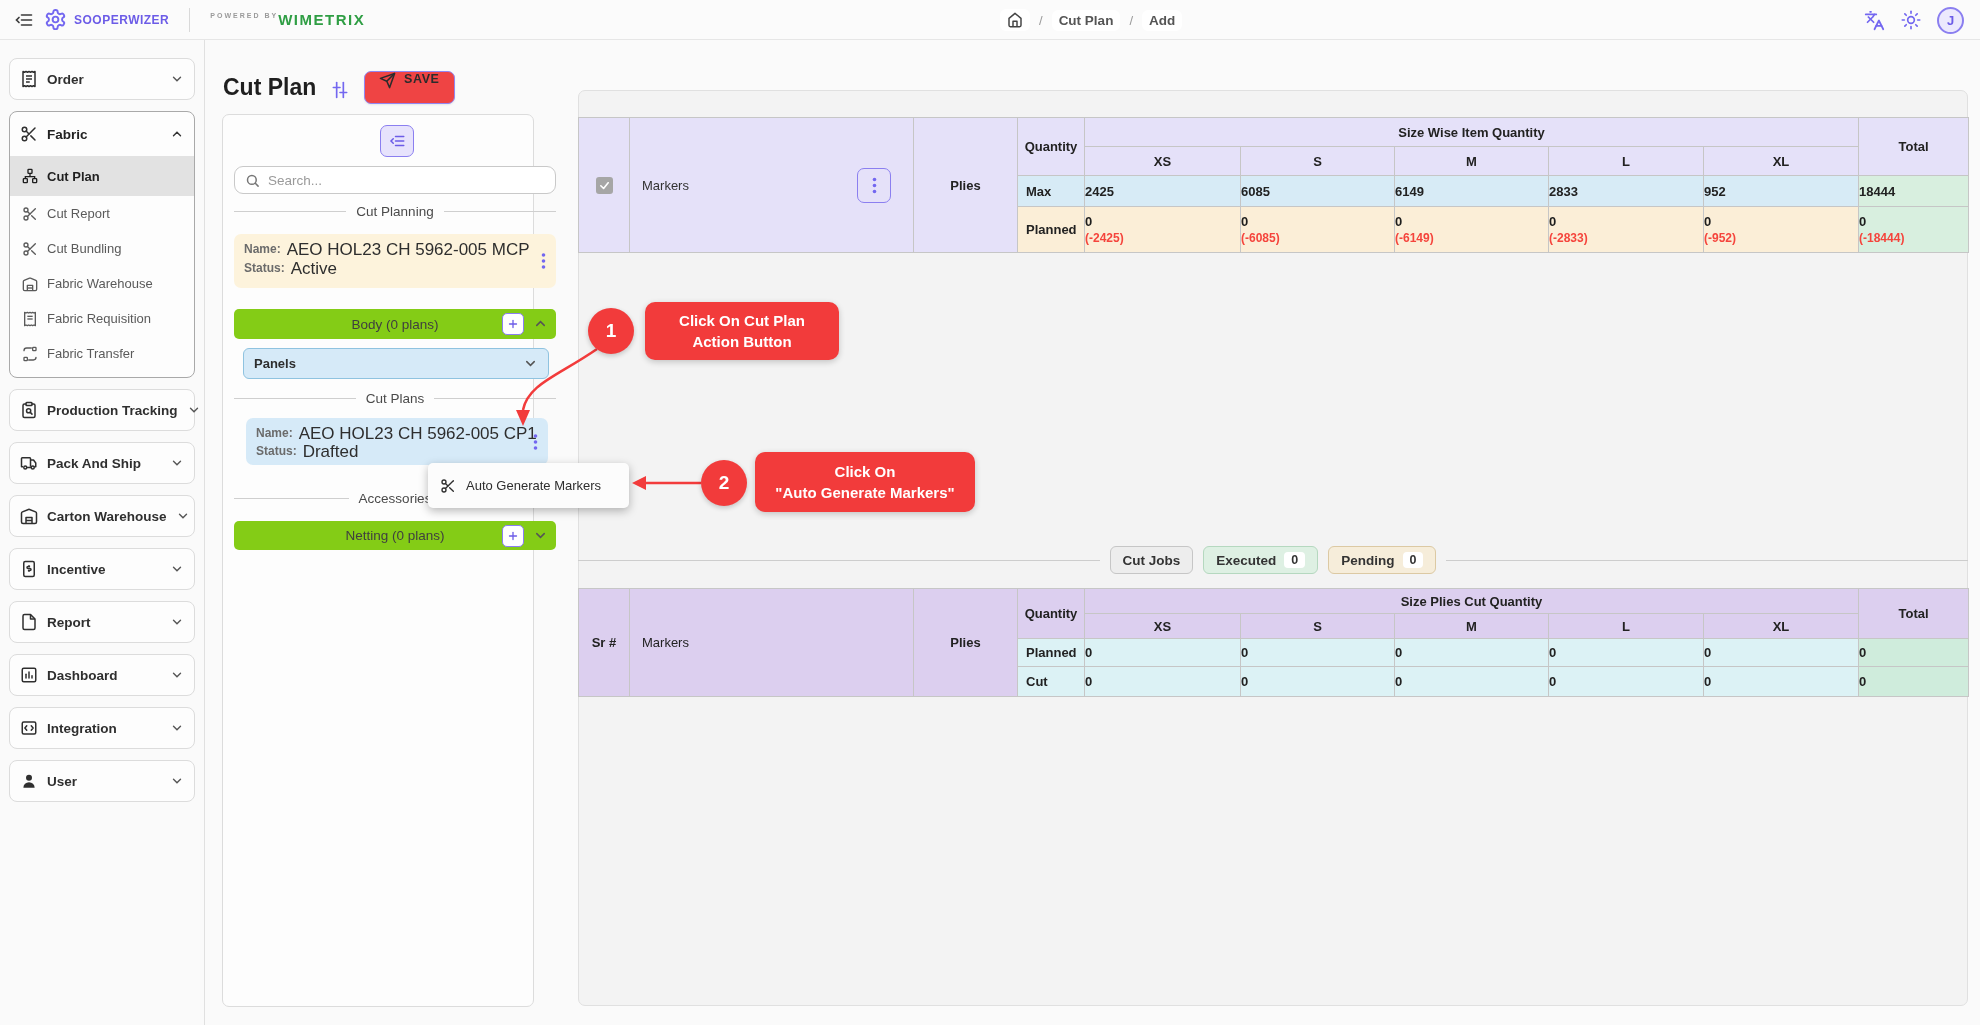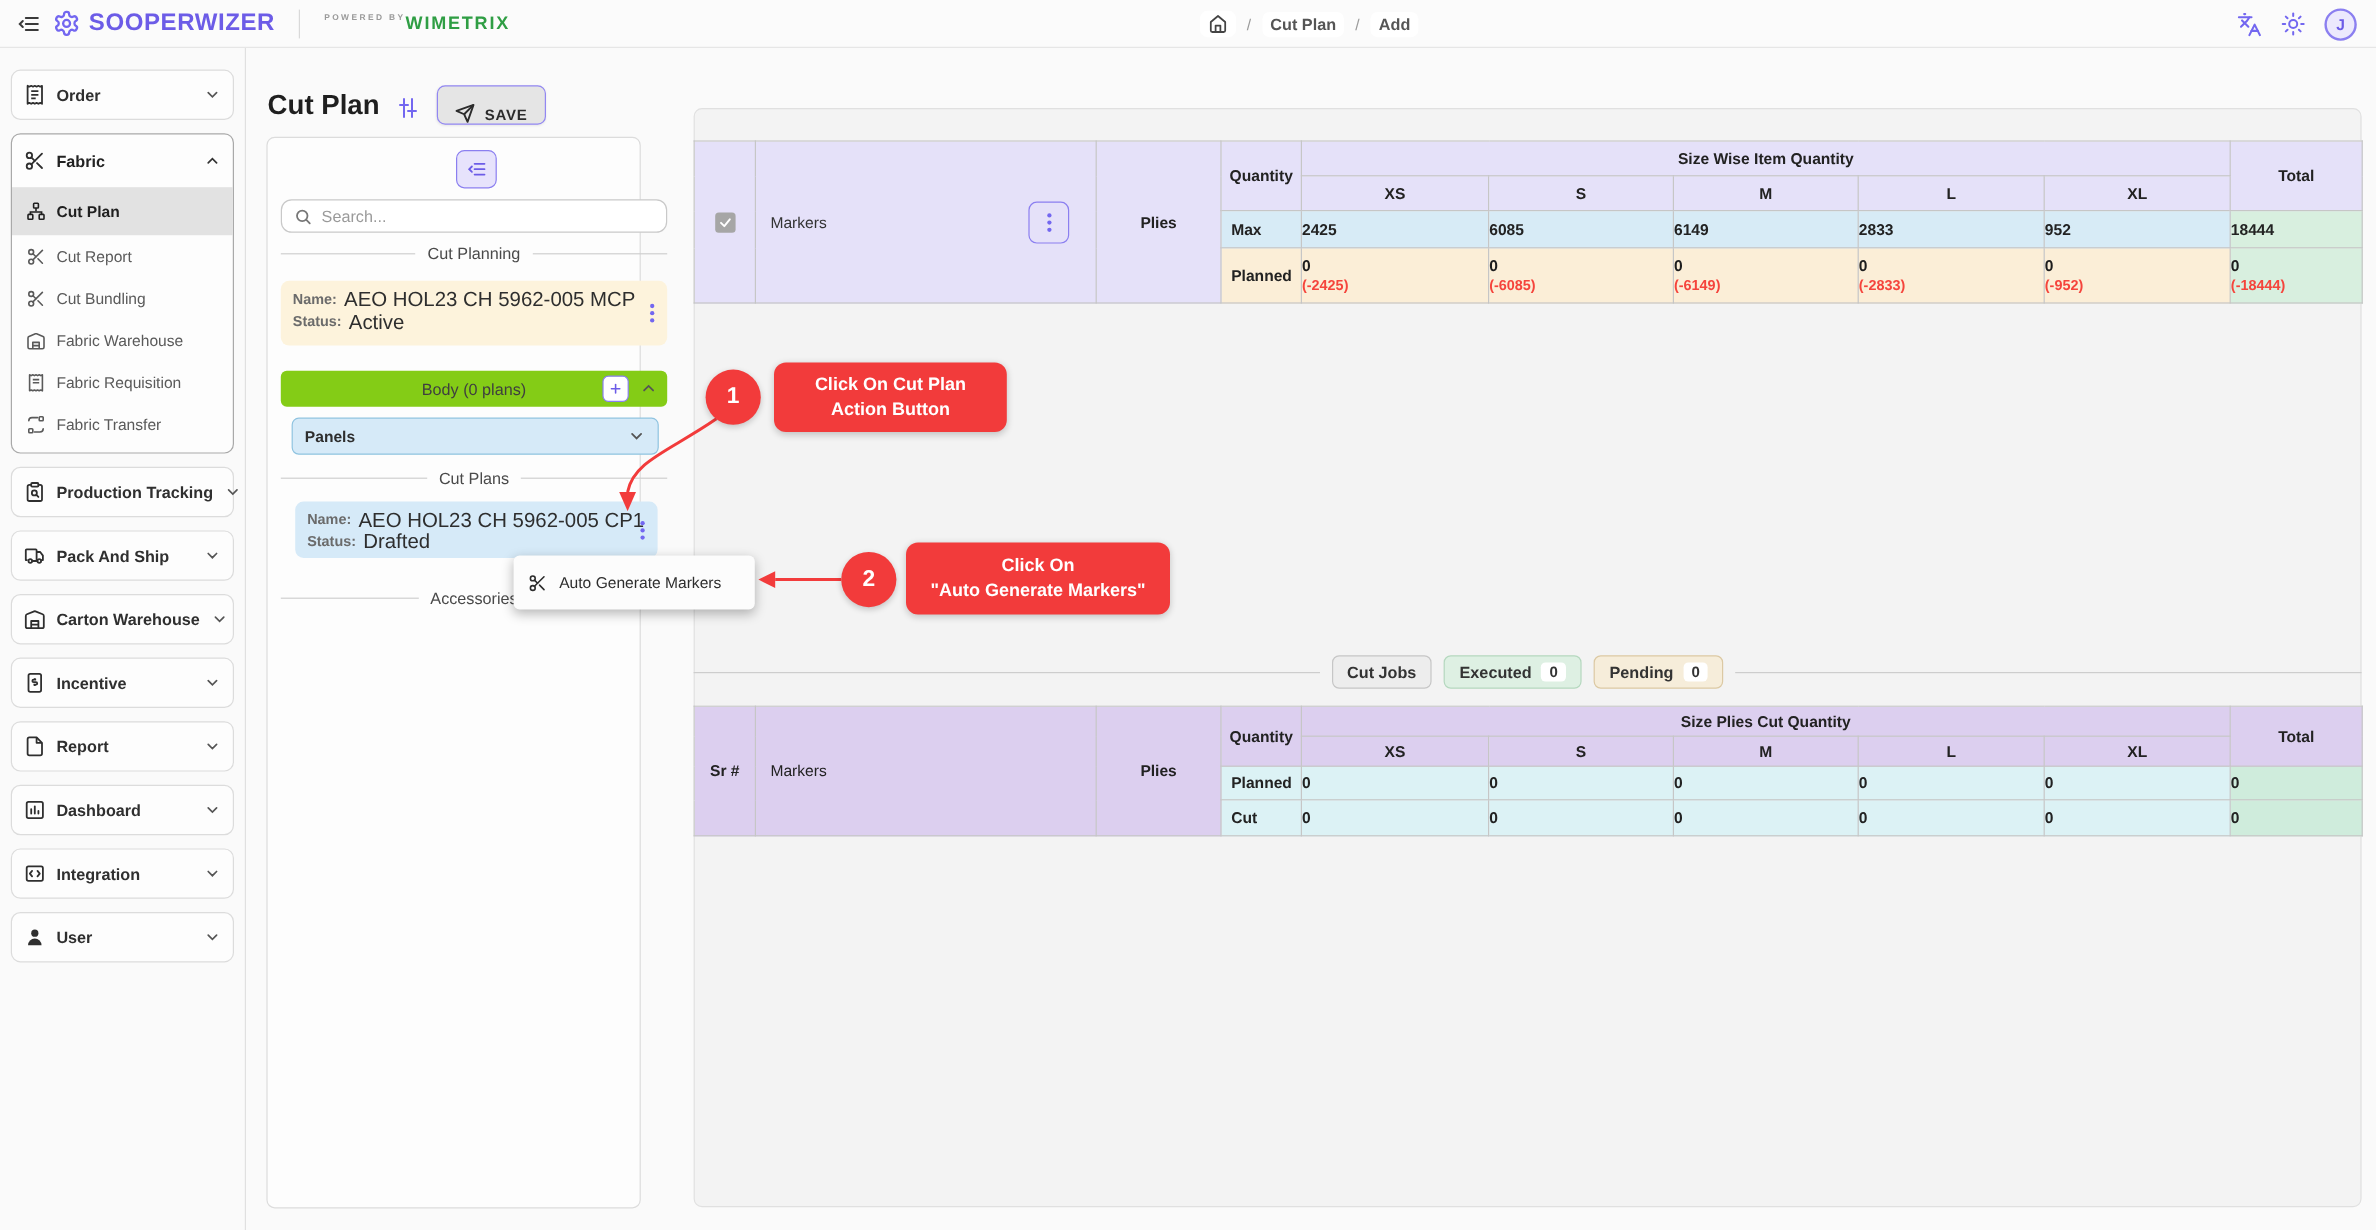--- a/index.html
+++ b/index.html
@@ -6,21 +6,21 @@
   html,body { width:1980px; height:1025px; overflow:hidden; background:#fafafa;
     font-family:"Liberation Sans", sans-serif; color:#333; }
   svg { display:block; }
 
   
   .app-header { position:absolute; left:0; top:0; width:1980px; height:40px;
     background:#fbfbfb; border-bottom:1px solid #e6e6e6; display:flex; align-items:center; z-index:20; }
   .hdr-left { display:flex; align-items:center; gap:10px; padding-left:14px; }
   .icon-btn { background:none; border:none; cursor:pointer; display:flex; align-items:center; justify-content:center; }
   .brand-wrap { display:flex; align-items:center; gap:7px; }
-  .brand-name { font-size:20px; font-weight:800; letter-spacing:.5px; color:#6c5ce7; }
+  .brand-name { font-size:12px; font-weight:800; letter-spacing:.5px; color:#6c5ce7; }
   .hdr-divider { width:1px; height:24px; background:#d9d9d9; margin:0 10px; }
   .powered { display:flex; flex-direction:row; line-height:1; }
   .powered-label { font-size:7px; letter-spacing:2px; color:#9a9a9a; font-weight:700; margin-bottom:2px; }
   .powered-brand { font-size:15px; font-weight:800; letter-spacing:1.5px; color:#2f9e44; }
   .breadcrumb { position:absolute; left:1000px; top:0; height:40px; display:flex; align-items:center; gap:9px; }
   .crumb-pill { background:#ffffff; border-radius:6px; padding:3px 7px; display:flex; align-items:center; }
   .crumb-sep { color:#9a9a9a; font-size:13px; }
   .crumb-text { font-size:13.5px; color:#555; font-weight:600; }
   .hdr-right { position:absolute; right:16px; top:0; height:40px; display:flex; align-items:center; gap:16px; }
   .avatar { width:27px; height:27px; border-radius:50%; background:#ece9fd; border:2px solid #8b7ff0;
@@ -41,22 +41,22 @@
   .sub-item .lbl { font-size:13px; font-weight:500; color:#5a5a5a; }
   .sub-item .side-icon { width:16px; height:16px; color:#5a5a5a; flex:0 0 16px; }
   .sub-item.active { height:40px; background:#e2e2e2; }
   .sub-item.active .lbl { color:#1f1f1f; font-weight:700; }
   .sub-item.active .side-icon { color:#1f1f1f; }
 
   
   .page-title { position:absolute; left:223px; top:74px; font-size:23px; font-weight:800; color:#1f1f1f; }
   .sliders-btn { position:absolute; left:330px; top:80px; color:#7367f0; }
   .save-btn { position:absolute; left:364px; top:71px; height:33px; padding:0 14px;
-    background:#e5e5e5; border:1.5px solid #9287f2; border-radius:7px;
-    display:flex; align-items:flex-end; gap:8px; cursor:pointer; box-shadow:0 1px 2px rgba(0,0,0,.08); }
+    background:#ef4444; border:1.5px solid #9287f2; border-radius:7px;
+    display:flex; align-items:flex-start; gap:8px; cursor:pointer; box-shadow:0 1px 2px rgba(0,0,0,.08); }
   .save-btn .txt { font-size:12.5px; font-weight:700; letter-spacing:.6px; color:#2c2c2c; }
 
   
   .panel { position:absolute; left:222px; top:114px; width:312px; height:893px;
     background:#fdfdfd; border:1px solid #dcdcdc; border-radius:7px; z-index:5; }
   .collapse-btn { position:absolute; left:157px; top:10px; width:34px; height:32px;
     background:#e7e3fc; border:1.5px solid #8b7ff0; border-radius:7px;
     display:flex; align-items:center; justify-content:center; color:#6c5ce7; cursor:pointer; }
   .search-box { position:absolute; left:11px; top:51px; width:322px; height:28px;
     background:#fff; border:1px solid #c9c9c9; border-radius:9px;
@@ -553,20 +553,34 @@
           <circle cx="2.5" cy="8.5" r="1.8"></circle>
           <circle cx="2.5" cy="14.5" r="1.8"></circle>
         </svg>
     </span>
   </div>
 
   <div class="p-divider" style="top:376px;">
     <span class="dtxt">Accessories</span>
   </div>
 
+  <div class="section-bar" style="top:406px; height:29px;">
+    <span class="cap">Netting (0 plans)</span>
+    <span class="plus-btn" style="top:3.5px;">
+      <svg width="12" height="12" viewBox="0 0 24 24" fill="none" stroke="currentColor" stroke-width="2.6" stroke-linecap="round">
+          <line x1="12" y1="5" x2="12" y2="19"></line>
+          <line x1="5" y1="12" x2="19" y2="12"></line>
+        </svg>
+    </span>
+    <span class="bar-chev" style="top:6.5px;">
+      <svg width="15" height="15" viewBox="0 0 24 24" fill="none" stroke="currentColor" stroke-width="2.4" stroke-linecap="round">
+          <polyline points="6,9 12,15 18,9"></polyline>
+        </svg>
+    </span>
+  </div>
 </div>
 
 <div class="right-card"></div>
 
 <table class="qty" style="top:117px;">
   <colgroup>
     <col style="width:51px">
       <col style="width:284px">
       <col style="width:104px">
       <col style="width:67px">

